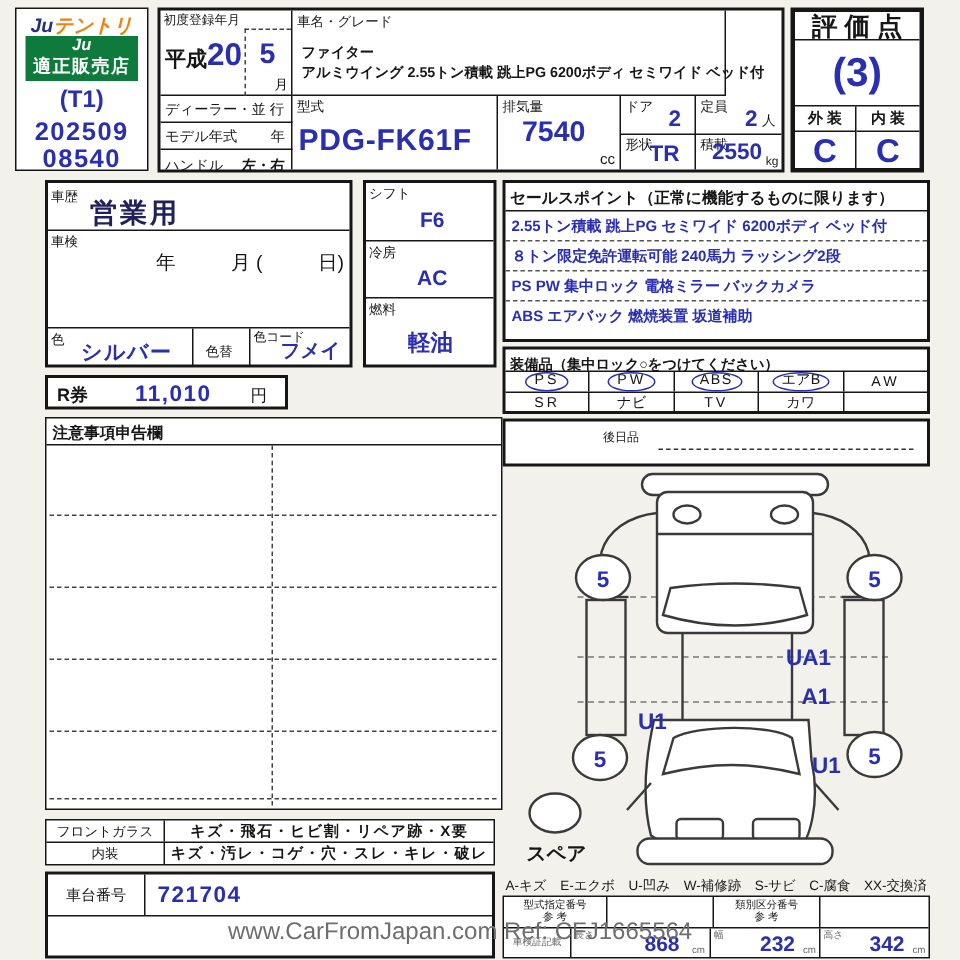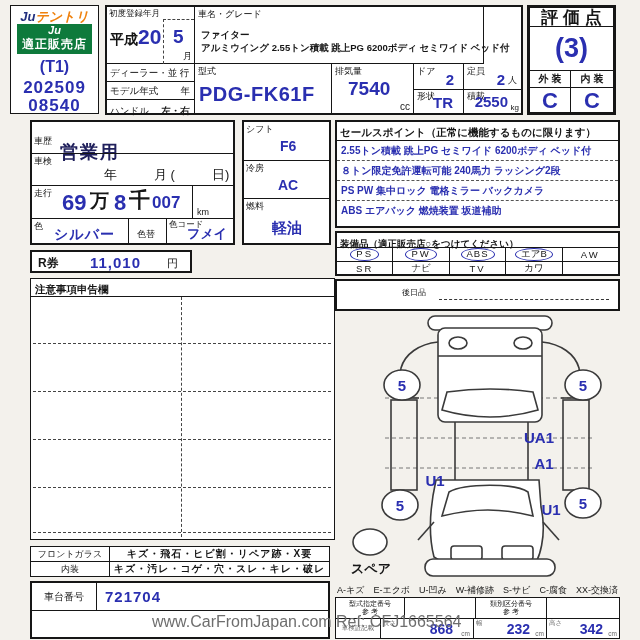--- a/index.html
+++ b/index.html
@@ -112,40 +112,29 @@
     <div style="font-size:10px;font-weight:bold;border-bottom:1.5px solid #161616;padding:1px 0">外 装</div>
     <div class="blue" style="font-size:22px">C</div>
   </div>
   <div class="cell" style="left:41px;top:63px;width:42px;height:41px;text-align:center">
     <div style="font-size:10px;font-weight:bold;border-bottom:1.5px solid #161616;padding:1px 0">内 装</div>
     <div class="blue" style="font-size:22px">C</div>
   </div>
 </div>
 
 <div class="box" style="left:30px;top:120px;width:205px;height:125px;border-width:2px">
-  <div class="cell" style="left:0;top:12px;width:236px;height:31px">
+  <div class="cell" style="left:0;top:2px;width:236px;height:31px">
     <span class="sl abs" style="left:2px;top:1px">車歴</span>
     <span class="abs nv" style="left:28px;top:6px;font-size:18px;letter-spacing:2px;color:#20205c">営業用</span>
   </div>
   <div class="cell bt" style="left:0;top:31px;width:201px;height:32px">
     <span class="sl abs" style="left:2px;top:1px">車検</span>
     <span class="abs" style="left:72px;top:12px;font-size:13px">年</span>
     <span class="abs" style="left:122px;top:12px;font-size:13px">月 (</span>
     <span class="abs" style="left:180px;top:12px;font-size:13px">日)</span>
-  </div>
-  <div class="cell bt" style="left:0;top:63px;width:201px;height:33px">
-    <span class="sl abs" style="left:2px;top:1px">走行</span>
-    <span class="abs blue" style="left:30px;top:4px;font-size:22px">69</span>
-    <span class="abs" style="left:58px;top:2px;font-size:19px;font-weight:bold">万</span>
-    <span class="abs blue" style="left:82px;top:4px;font-size:22px">8</span>
-    <span class="abs" style="left:97px;top:0;font-size:21px;font-weight:bold">千</span>
-    <span class="abs blue" style="left:120px;top:7px;font-size:17px">007</span>
-    <div class="abs bl" style="left:160px;top:0;width:41px;height:33px;border-left:1.5px solid #161616">
-      <span class="abs" style="left:4px;bottom:2px;font-size:9px">km</span>
-    </div>
   </div>
   <div class="cell bt" style="left:0;top:96px;width:201px;height:25px">
     <span class="sl abs" style="left:2px;top:1px">色</span>
     <span class="abs blue" style="left:22px;top:7px;font-size:14px;letter-spacing:1px">シルバー</span>
     <div class="abs bl" style="left:96px;top:0;width:38px;height:25px;border-left:1.5px solid #161616">
       <span class="abs" style="left:8px;top:9px;font-size:9px">色替</span>
     </div>
     <div class="abs bl" style="left:134px;top:0;width:67px;height:25px;border-left:1.5px solid #161616">
       <span class="sl abs" style="left:2px;top:0;font-size:8.5px">色コード</span>
       <span class="abs blue" style="right:6px;bottom:1px;font-size:13px">フメイ</span>
@@ -191,21 +180,21 @@
     <span style="font-size:10.5px;font-weight:bold;padding-left:3px;white-space:nowrap">セールスポイント（正常に機能するものに限ります）</span>
   </div>
   <div class="salesline">2.55トン積載 跳上PG セミワイド 6200ボディ ベッド付</div>
   <div class="salesline">８トン限定免許運転可能 240馬力 ラッシング2段</div>
   <div class="salesline">PS PW 集中ロック 電格ミラー バックカメラ</div>
   <div class="salesline" style="border-bottom:none">ABS エアバック 燃焼装置 坂道補助</div>
 </div>
 
 <div class="box" style="left:335px;top:231px;width:285px;height:45px;border-width:2px">
   <div class="bb" style="border-bottom:1.5px solid #161616;height:14px">
-    <span style="font-size:9.5px;font-weight:bold;padding-left:3px;white-space:nowrap">装備品（適正販売店○をつけてください）</span>
+    <span style="font-size:9.5px;font-weight:bold;padding-left:3px;white-space:nowrap">装備品（集中ロック○をつけてください）</span>
   </div>
   <div style="display:flex;height:13px;border-bottom:1px solid #161616">
     <div class="ctr" style="width:20%;border-right:1px solid #161616">
         <span class="ell" style="font-size:9.5px;letter-spacing:2px">PS</span>
       </div>
     <div class="ctr" style="width:20%;border-right:1px solid #161616">
         <span class="ell" style="font-size:9.5px;letter-spacing:2px">PW</span>
       </div>
     <div class="ctr" style="width:20%;border-right:1px solid #161616">
         <span class="ell" style="font-size:9.5px;letter-spacing:1px">ABS</span>

